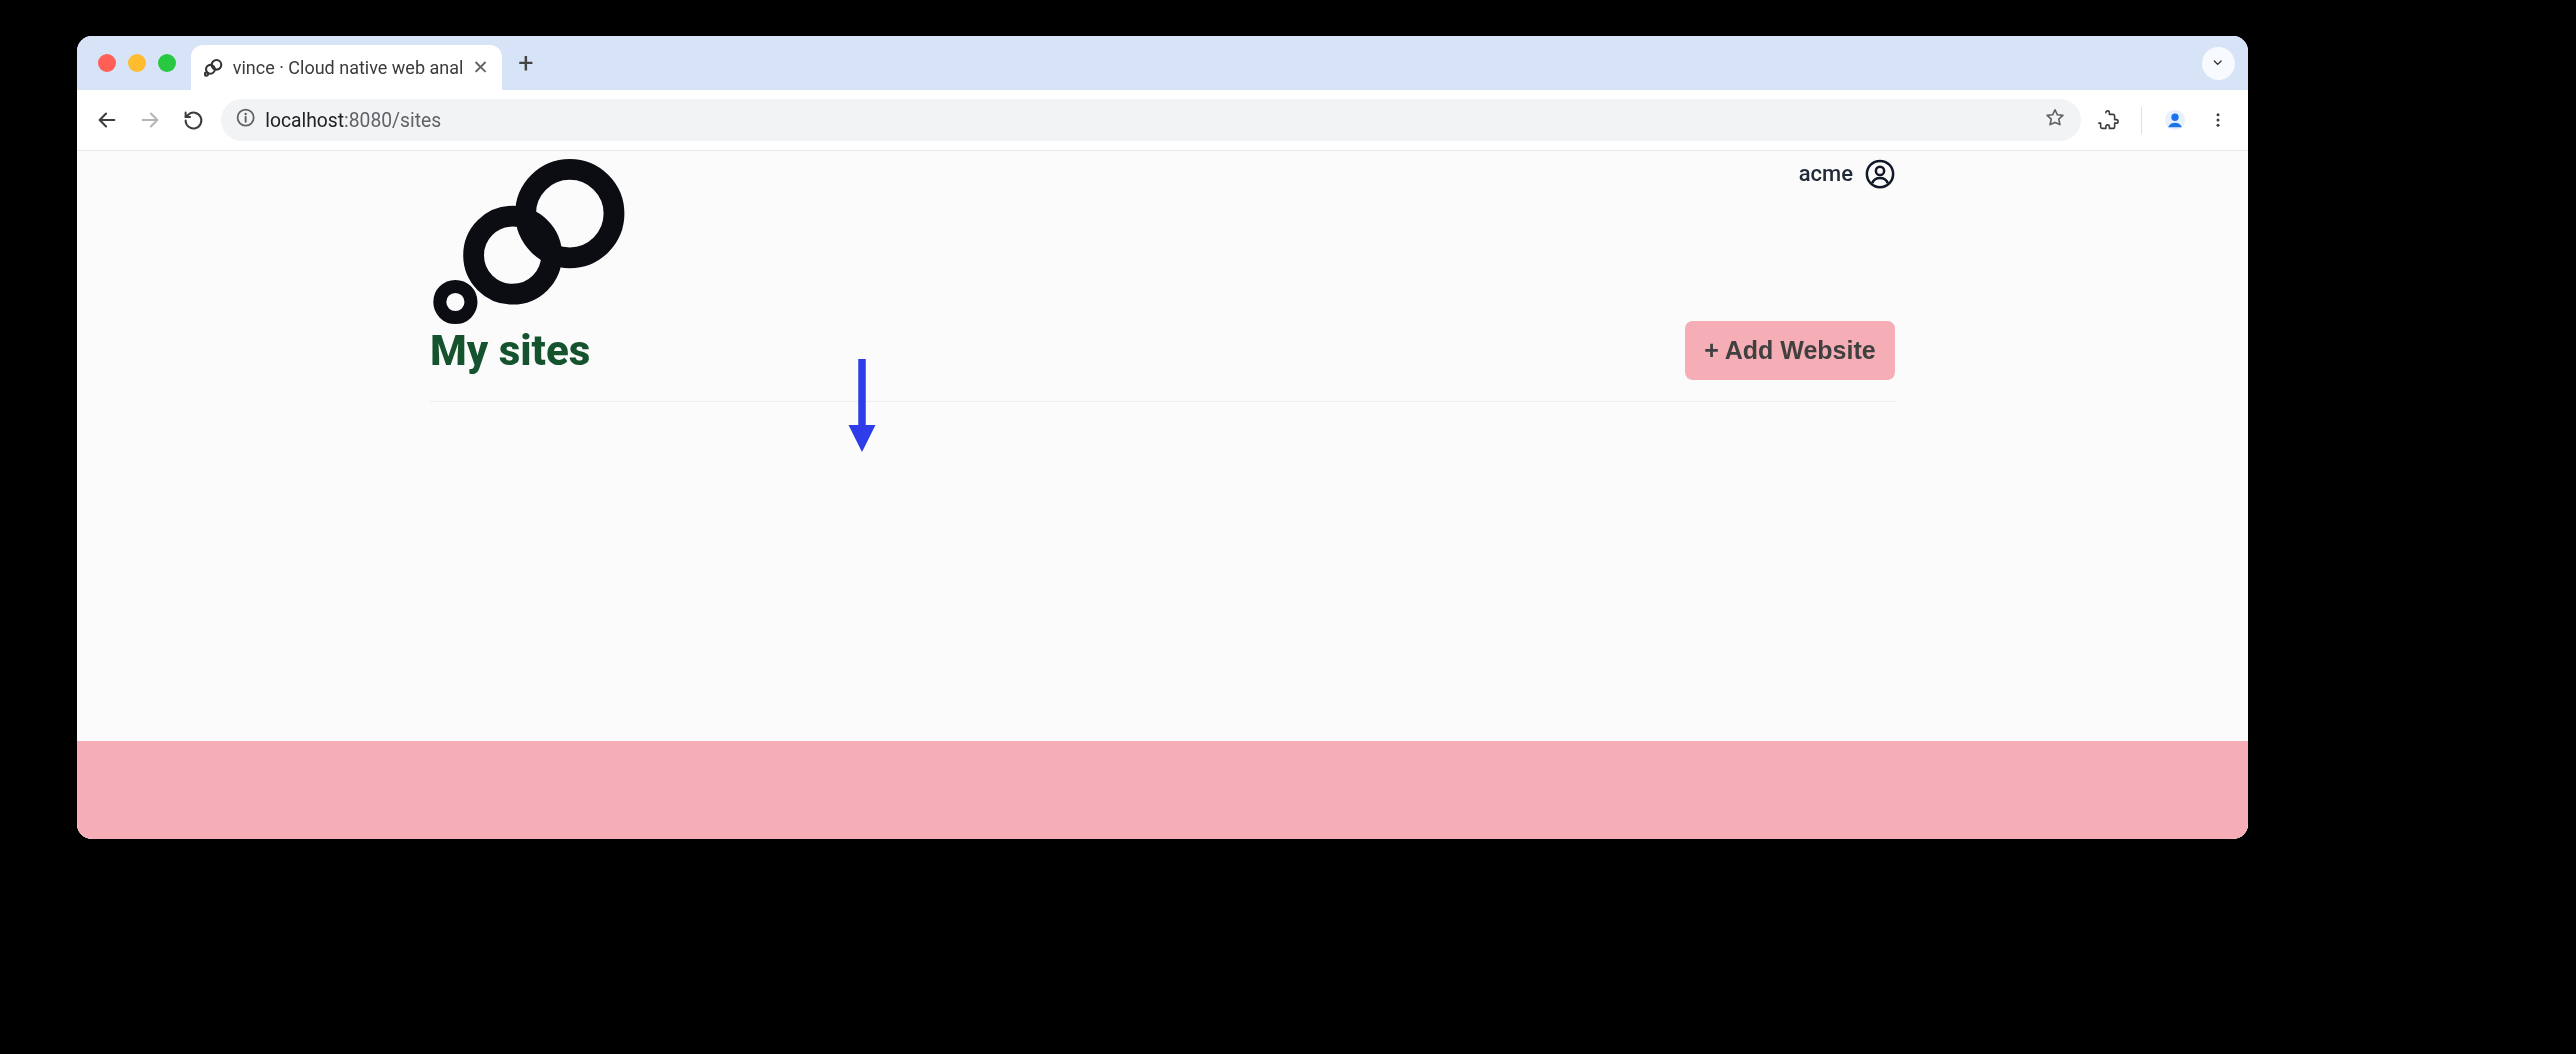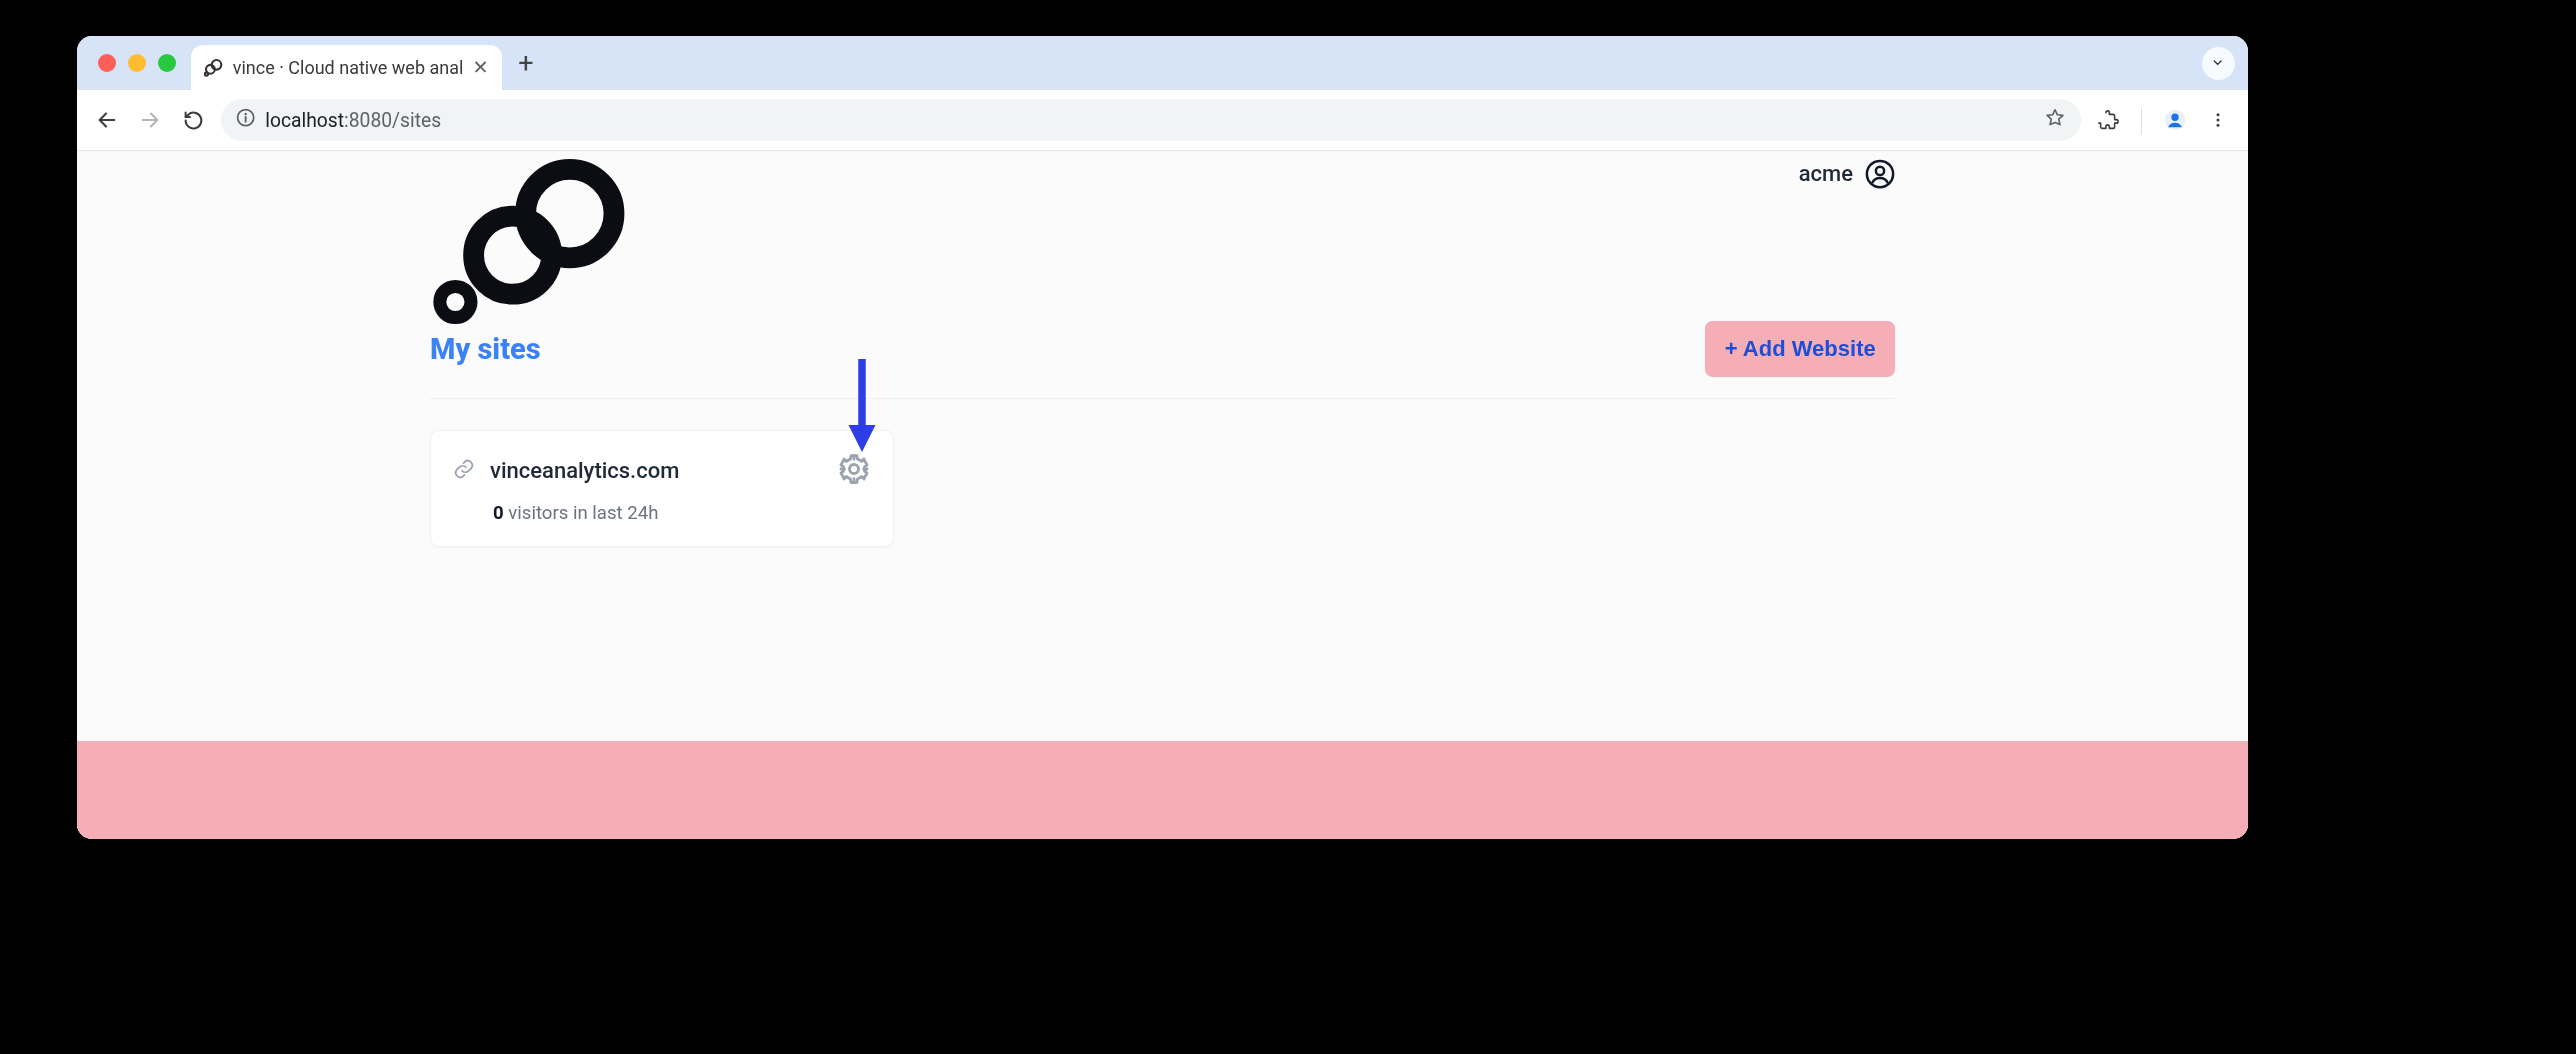--- a/index.html
+++ b/index.html
@@ -139,26 +139,26 @@
       font-size:22px;color:#1f2937;font-weight:500;
     }
     .account svg { width:30px;height:30px; }
     .titlebar {
       display:flex;align-items:center;justify-content:space-between;
       margin-top: 6px;
       padding-bottom: 21px;
       border-bottom: 0.7px solid #eceef1;
     }
     .titlebar h1 {
-      font-size: 29px; font-weight: 800; color:#3b82f6;
+      font-size: 42px; font-weight: 800; color:#14532d;
     }
     .add-btn {
       background:#f6aeb6;
-      color:#1d4ed8;
-      font-size:22px;
+      color:#404040;
+      font-size:25px;
       font-weight:600;
       padding: 15px 19.3px;
       border-radius:7.4px;
       border:none;
     }
     .cards {
       margin-top: 31px;
     }
     .site-card {
       width: 464px;
@@ -302,43 +302,20 @@
             <path d="M5.7 19.3c1.2-2.7 3.6-4.1 6.3-4.1s5.1 1.4 6.3 4.1" stroke="#111827" stroke-width="2" fill="none"></path>
           </svg>
         </div>
       </div>
 
       <div class="titlebar">
         <h1>My sites</h1>
         <button class="add-btn">+ Add Website</button>
       </div>
 
-      <div class="cards">
-        <div class="site-card">
-          <div class="row1">
-            <span class="link-ico">
-              <svg width="22" height="22" viewBox="0 0 24 24">
-                  <path d="M10 14a5 5 0 0 0 7 0l3-3a5 5 0 0 0-7-7l-1.5 1.5" stroke="currentColor" stroke-width="2" fill="none" stroke-linecap="round"></path>
-                  <path d="M14 10a5 5 0 0 0-7 0l-3 3a5 5 0 0 0 7 7l1.5-1.5" stroke="currentColor" stroke-width="2" fill="none" stroke-linecap="round"></path>
-                </svg>
-            </span>
-            <span class="name">vinceanalytics.com</span>
-            <span class="gear">
-              <svg viewBox="0 0 24 24">
-                <circle cx="12" cy="12" r="3.2" stroke="currentColor" stroke-width="2" fill="none"></circle>
-                <path d="M12 2.8v2.4M12 18.8v2.4M4.9 4.9l1.7 1.7M17.4 17.4l1.7 1.7M2.8 12h2.4M18.8 12h2.4M4.9 19.1l1.7-1.7M17.4 6.6l1.7-1.7" stroke="currentColor" stroke-width="2" stroke-linecap="round"></path>
-                <path d="M19.4 13.5a7.6 7.6 0 0 0 0-3l1.8-1.4-1.9-3.3-2.2.7a7.6 7.6 0 0 0-2.6-1.5L14 2.5h-4l-.5 2.5a7.6 7.6 0 0 0-2.6 1.5l-2.2-.7L2.8 9.1l1.8 1.4a7.6 7.6 0 0 0 0 3l-1.8 1.4 1.9 3.3 2.2-.7a7.6 7.6 0 0 0 2.6 1.5l.5 2.5h4l.5-2.5a7.6 7.6 0 0 0 2.6-1.5l2.2.7 1.9-3.3-1.8-1.4z" stroke="currentColor" stroke-width="2" fill="none" stroke-linejoin="round"></path>
-              </svg>
-            </span>
-          </div>
-          <div class="row2">
-            <b>0</b><span> visitors in last 24h</span>
-          </div>
-        </div>
-      </div>
     </div>
 
     <div class="arrow">
       <svg viewBox="0 0 48 130">
         <line x1="24" y1="0" x2="24" y2="94" stroke="#2f3de8" stroke-width="10"></line>
         <path d="M6 88 L24 124 L42 88 Z" fill="#2f3de8"></path>
       </svg>
     </div>
 
     <div class="footer"></div>

